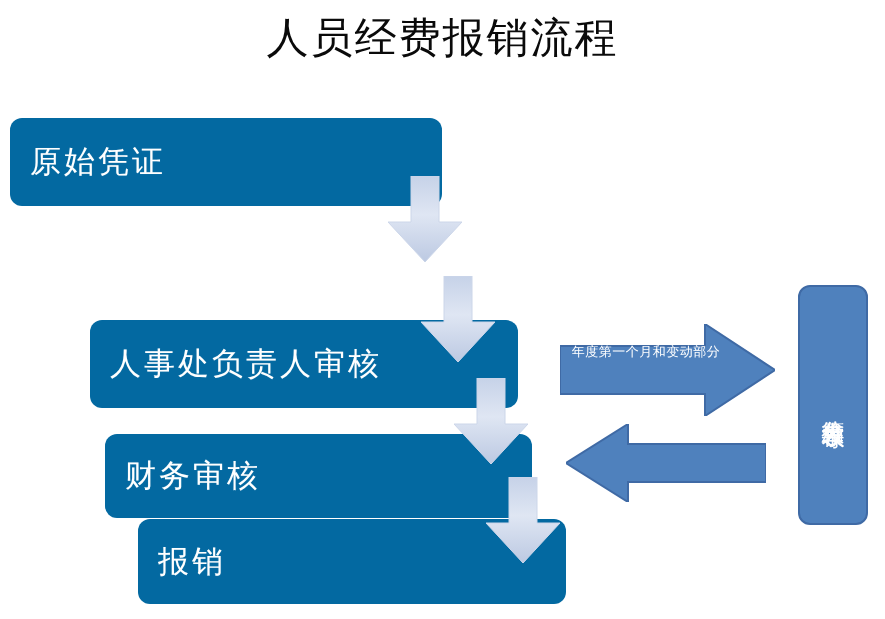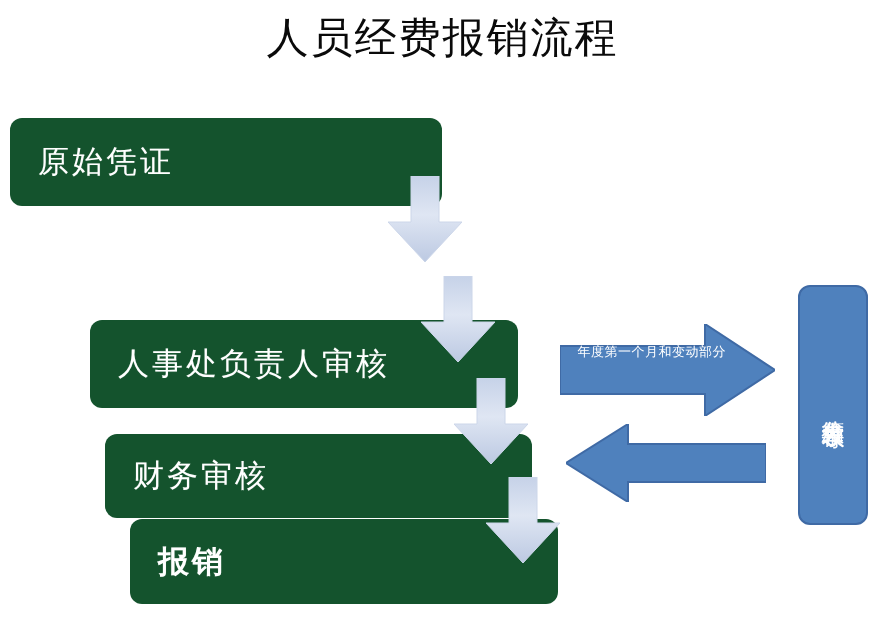--- a/index.html
+++ b/index.html
@@ -30,37 +30,37 @@
     line-height: 60px;
     color: #0a0a0a;
     letter-spacing: 2px;
     font-family: "Liberation Serif", "DejaVu Serif", serif;
     white-space: nowrap;
   }
 
   
   .step-box {
     position: absolute;
-    background: #14532d;
+    background: #0369a1;
     border-radius: 12px;
     color: #ffffff;
     display: flex;
     align-items: center;
     font-size: 31px;
     letter-spacing: 3px;
-    padding-left: 28px;
+    padding-left: 20px;
     font-family: "Liberation Serif", "DejaVu Serif", serif;
     text-shadow: 0 0 1px rgba(255,255,255,0.25);
   }
 
   #step-1 { left: 10px;  top: 118px; width: 432px; height: 88px; }
   #step-2 { left: 45px;  top: 222px; width: 428px; height: 86px; }
   #step-3 { left: 90px;  top: 320px; width: 428px; height: 88px; }
   #step-4 { left: 105px; top: 434px; width: 427px; height: 84px; }
-  #step-5 { left: 130px; top: 519px; width: 428px; height: 85px; font-weight: bold; }
+  #step-5 { left: 138px; top: 519px; width: 428px; height: 85px; }
 
   
   .down-arrow {
     position: absolute;
     width: 74px;
     height: 86px;
   }
   .down-arrow svg { display: block; width: 100%; height: 100%; }
 
   #down-arrow-1 { left: 388px; top: 176px; }
@@ -78,21 +78,21 @@
     left: 560px;
     top: 324px;
     width: 215px;
     height: 92px;
   }
   #right-arrow-label {
     position: absolute;
     left: 566px;
     top: 342px;
     width: 160px;
-    text-align: right;
+    text-align: center;
     color: #ffffff;
     font-size: 13px;
     line-height: 19px;
     letter-spacing: 0.5px;
     font-family: "Liberation Serif", "DejaVu Serif", serif;
     pointer-events: none;
   }
 
   #left-arrow {
     left: 566px;

